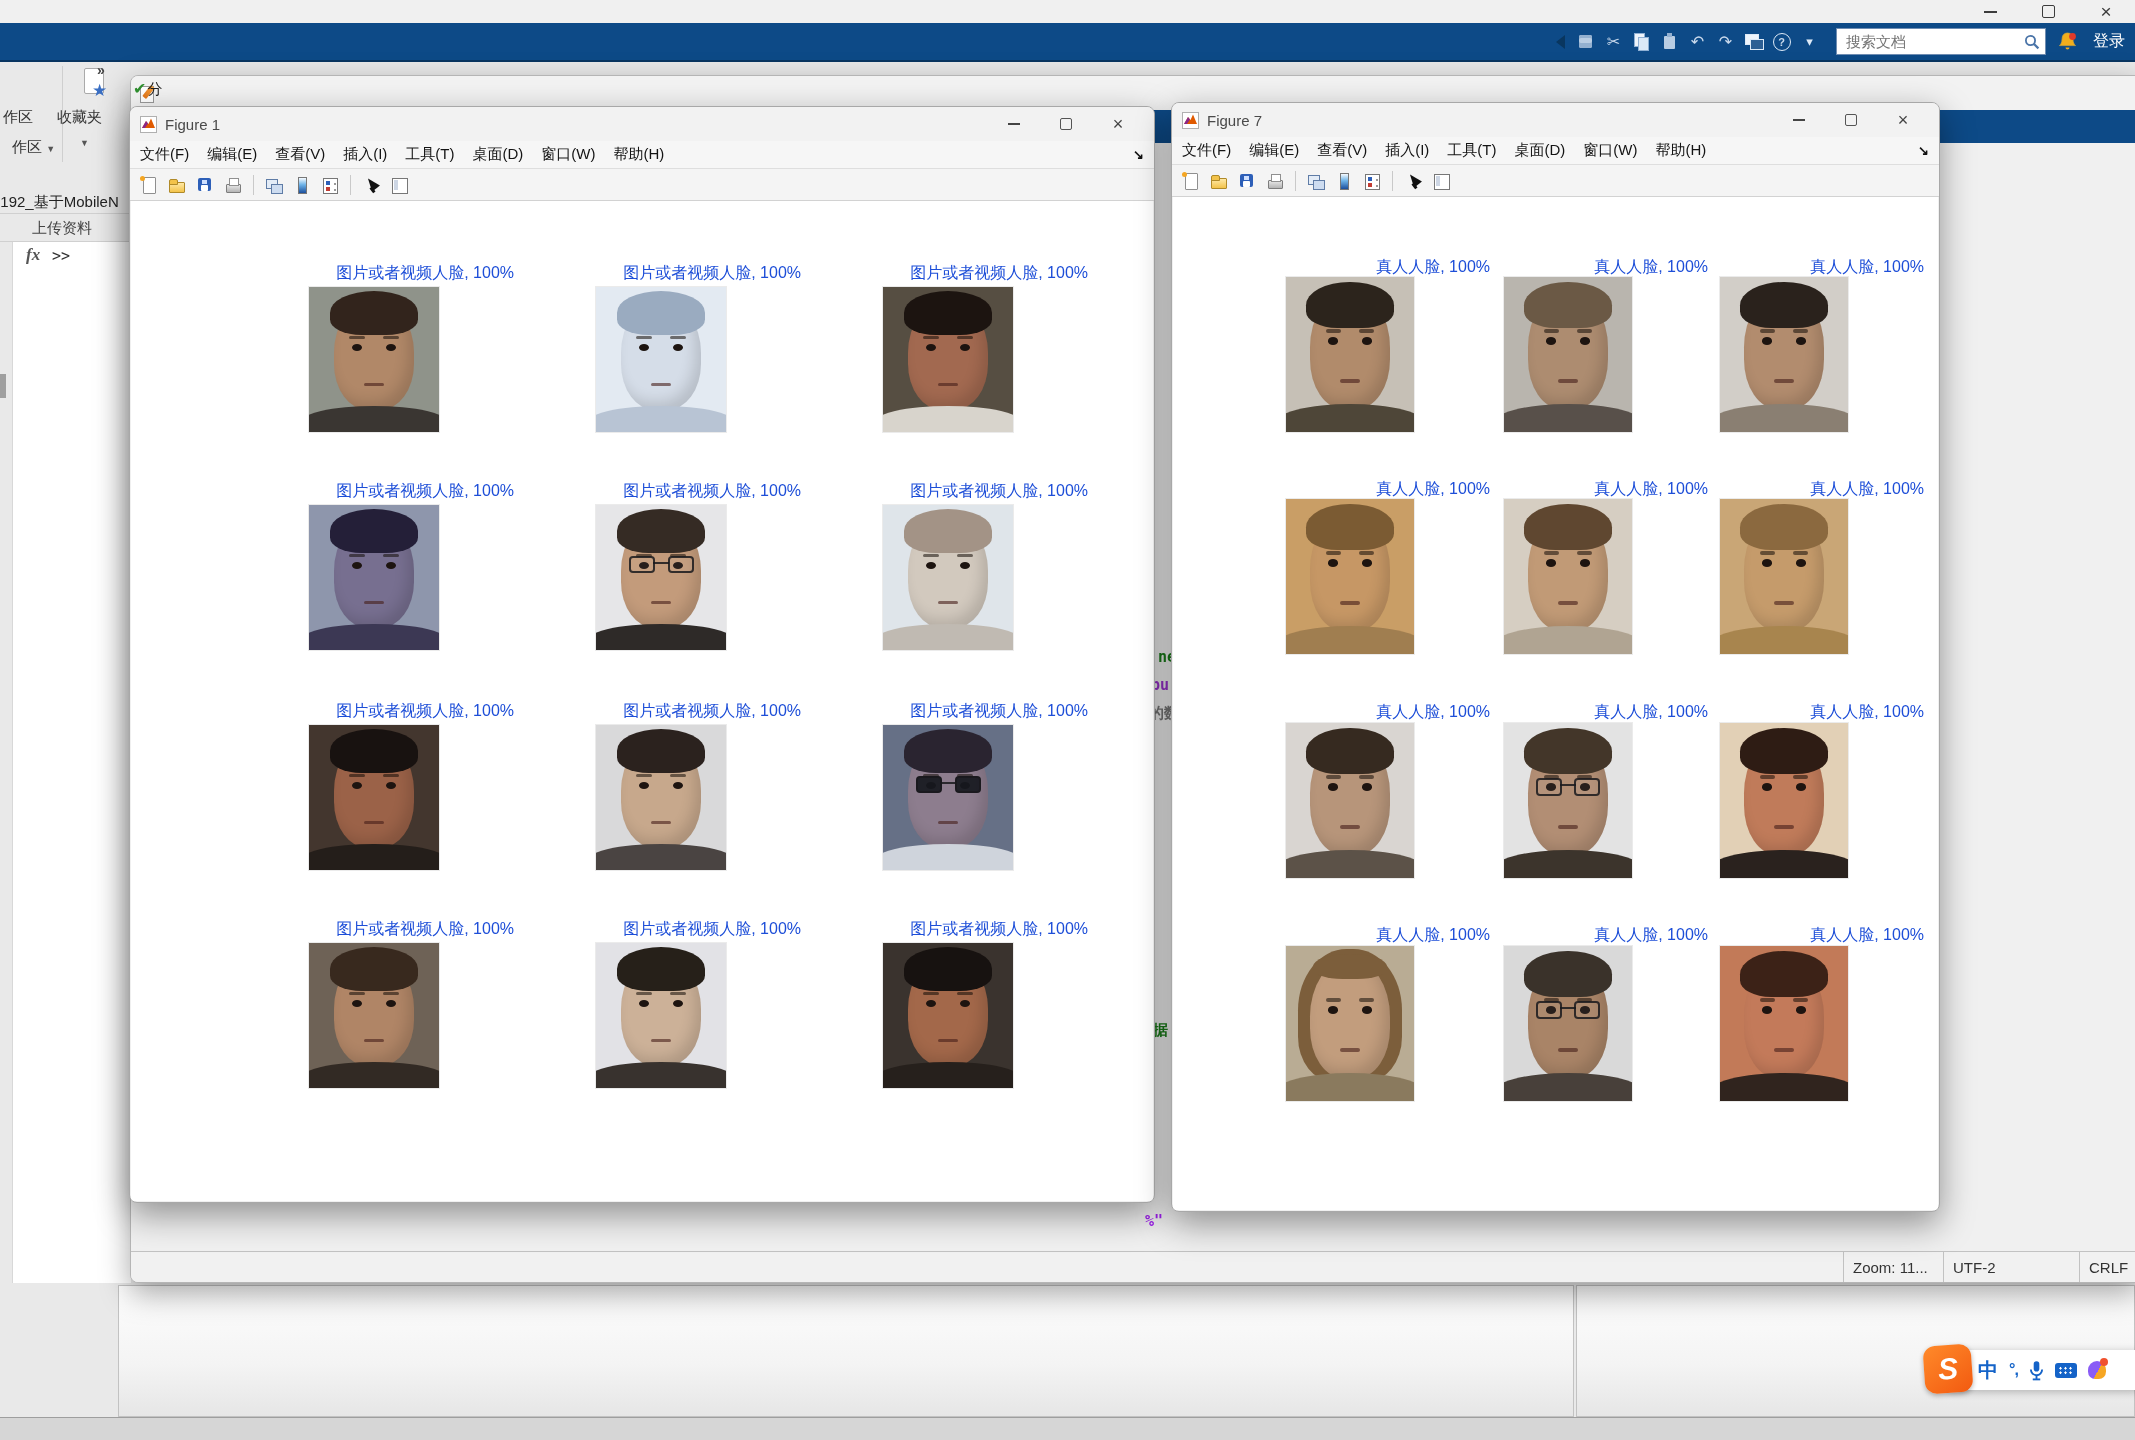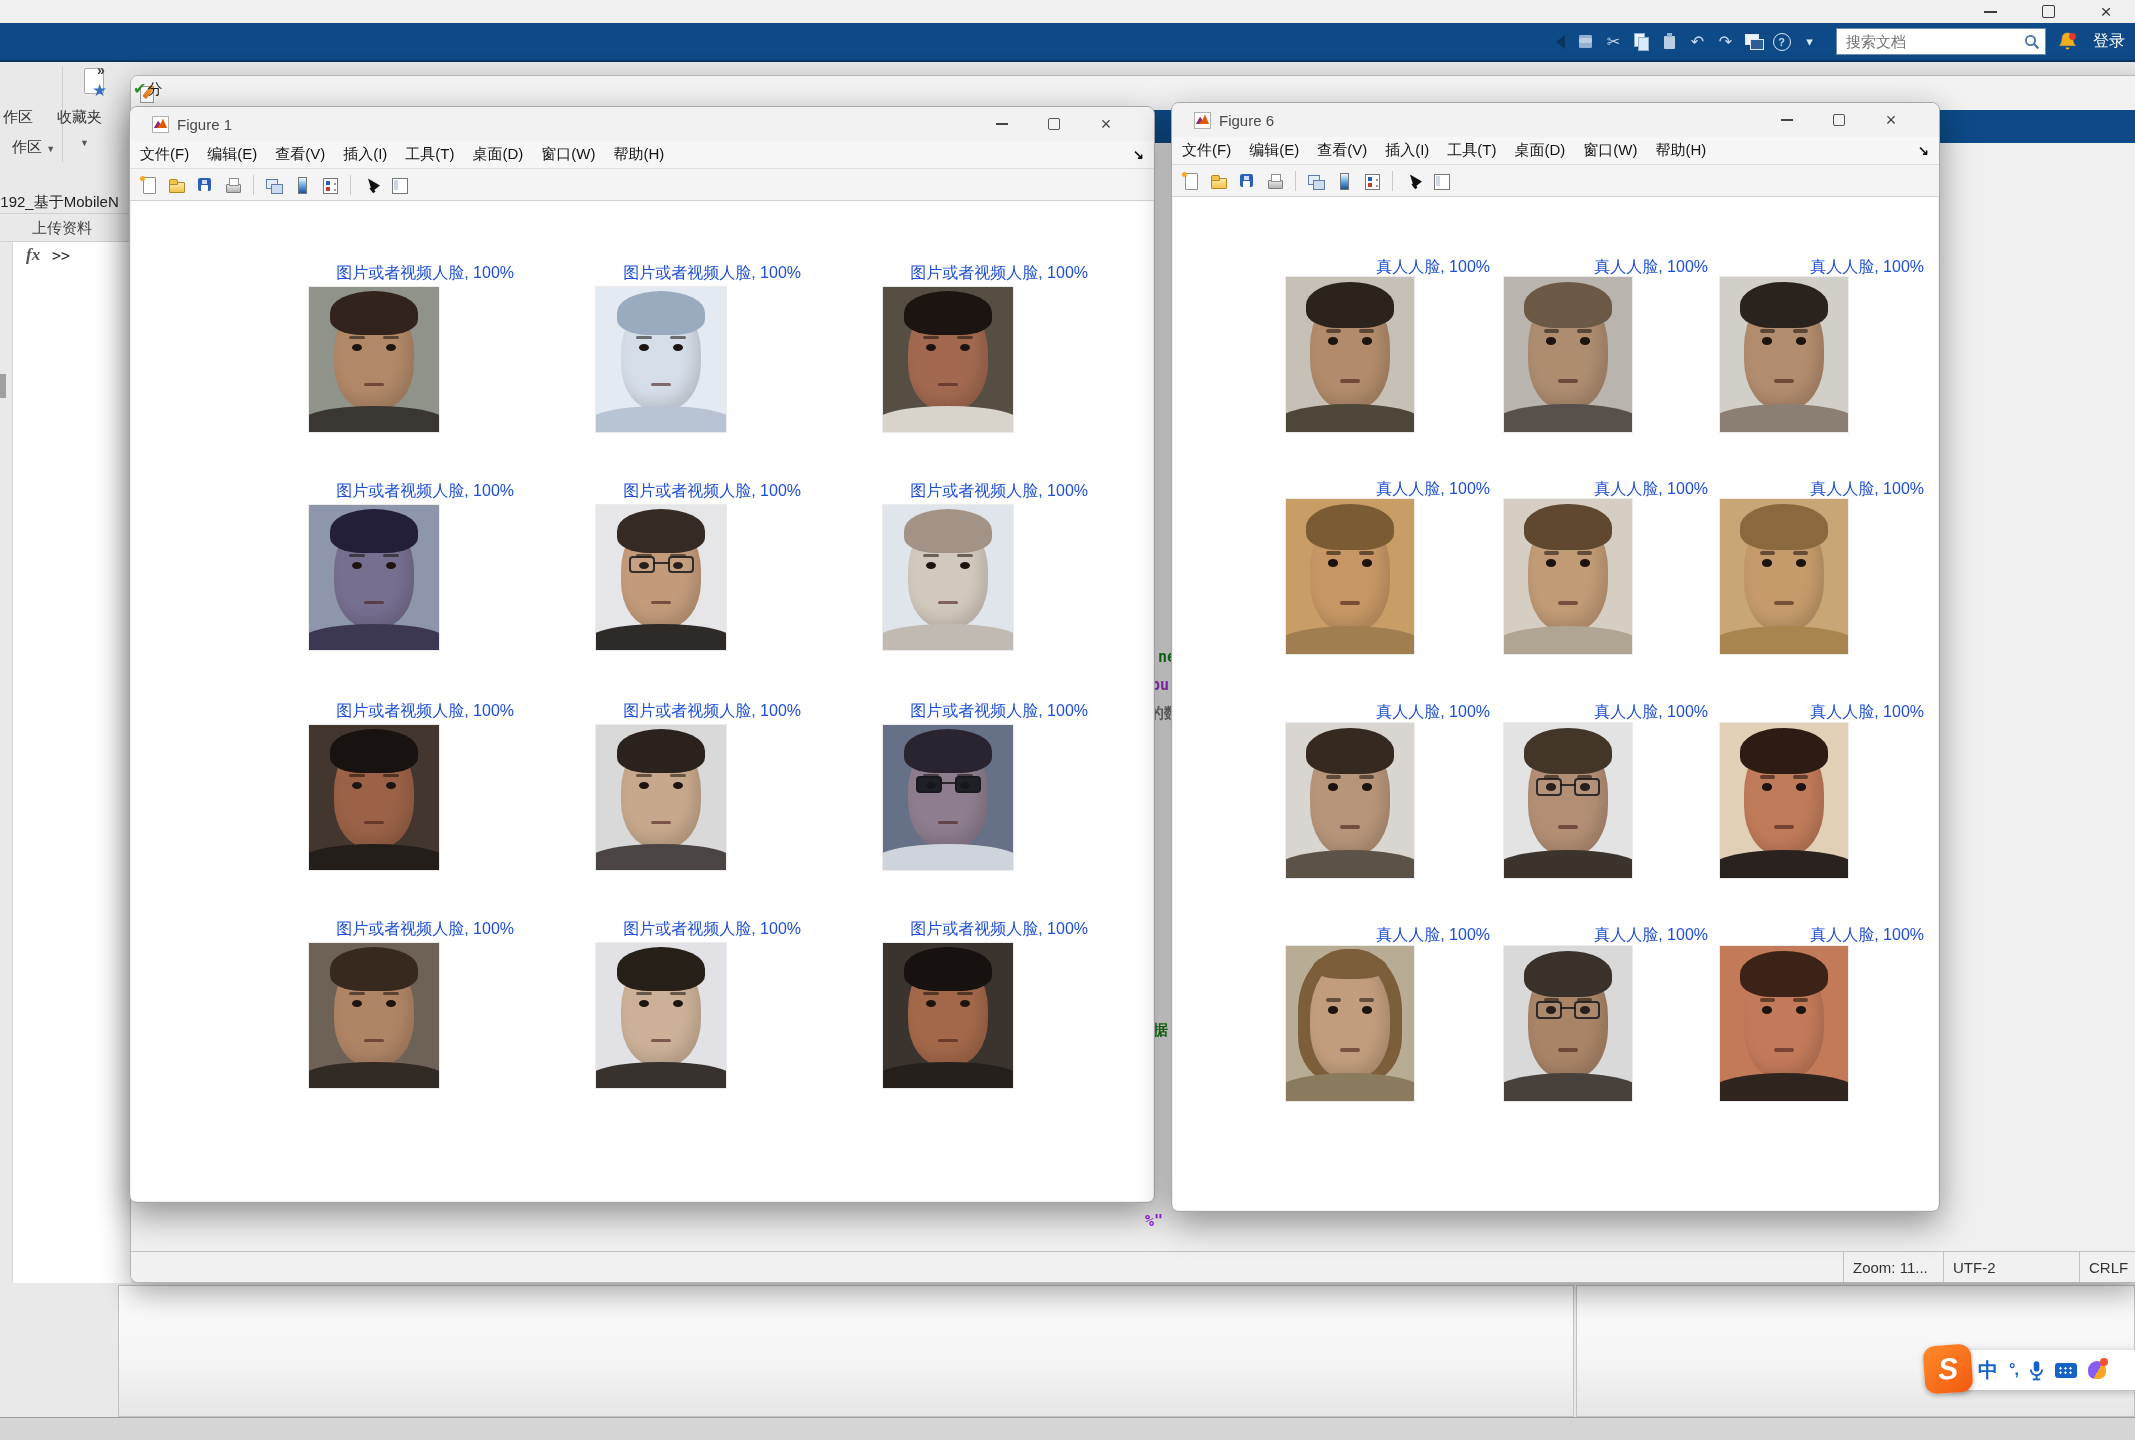--- a/index.html
+++ b/index.html
@@ -68,21 +68,21 @@
   .editor-status{position:absolute;left:0;right:0;bottom:0;height:30px;background:#f1f1f1;border-top:1px solid #c2c2c2;}
   .st-cell{position:absolute;top:0;height:30px;display:flex;align-items:center;padding-left:9px;border-left:1px solid #c2c2c2;font-size:15px;color:#333;box-sizing:border-box;white-space:nowrap;text-align:center;}
   .st-zoom{left:1712px;width:100px;}
   .st-enc{left:1812px;width:136px;}
   .st-eol{left:1948px;width:70px;}
 
   
   .figure-window{position:absolute;background:#f0f0f0;border:1px solid #a8a8a8;border-radius:8px;box-shadow:0 12px 34px rgba(0,0,0,.4);box-sizing:border-box;overflow:hidden;}
   #fig1{left:129px;top:106px;width:1026px;height:1097px;z-index:20;}
   #fig2{left:1171px;top:102px;width:769px;height:1110px;z-index:30;}
-  .fig-titlebar{position:absolute;left:0;top:0;right:0;height:34px;display:flex;align-items:center;gap:8px;padding:0 22px;background:#f2f2f2;justify-content:center;}
+  .fig-titlebar{position:absolute;left:0;top:0;right:0;height:34px;display:flex;align-items:center;gap:8px;padding:0 10px;background:#f2f2f2;justify-content:center;}
   .fig-title{font-size:15px;color:#4a4a4a;}
   .fwc{margin-left:auto;display:flex;height:100%;}
   .fwc .wcb{width:52px;height:100%;display:flex;align-items:center;justify-content:center;}
   .fg-min{width:12px;height:1.6px;background:#444;}
   .fg-max{width:10px;height:10px;border:1.4px solid #555;border-radius:2px;}
   .fg-close{font-size:18px;color:#444;line-height:1;}
   .fig-menubar{position:absolute;left:0;top:34px;right:0;height:28px;display:flex;align-items:center;gap:18px;padding:0 10px;font-size:15px;color:#141414;background:#f6f6f6;border-bottom:1px solid #dedede;box-sizing:border-box;}
   .menu-item{white-space:nowrap;}
   .menu-overflow{margin-left:auto;font-size:13px;color:#111;font-weight:bold;}
   .fig-toolbar{position:absolute;left:0;top:62px;right:0;height:32px;display:flex;align-items:center;gap:2px;padding:0 6px;background:#f4f4f4;border-bottom:1px solid #d2d2d2;box-sizing:border-box;}
@@ -441,21 +441,21 @@
       </div>
   </div>
 
   <div class="figure-window" id="fig2">
     <div class="fig-titlebar">
       <svg width="17" height="17" viewBox="0 0 17 17">
           <rect x="0.5" y="0.5" width="16" height="16" fill="#fff" stroke="#b0b0b0"></rect>
           <path d="M2 12 L6 5 L8.5 8 L11 2.5 L15 12 Z" fill="#e05a00"></path>
           <path d="M2 12 L6 5 L8 7.5 L5 12 Z" fill="#7a1fa0" opacity="0.85"></path>
         </svg>
-      <span class="fig-title">Figure 6</span>
+      <span class="fig-title">Figure 7</span>
       <div class="fwc">
         <div class="wcb">
             <div class="fg-min"></div>
           </div>
         <div class="wcb">
             <div class="fg-max"></div>
           </div>
         <div class="wcb">
             <span class="fg-close">×</span>
           </div>

